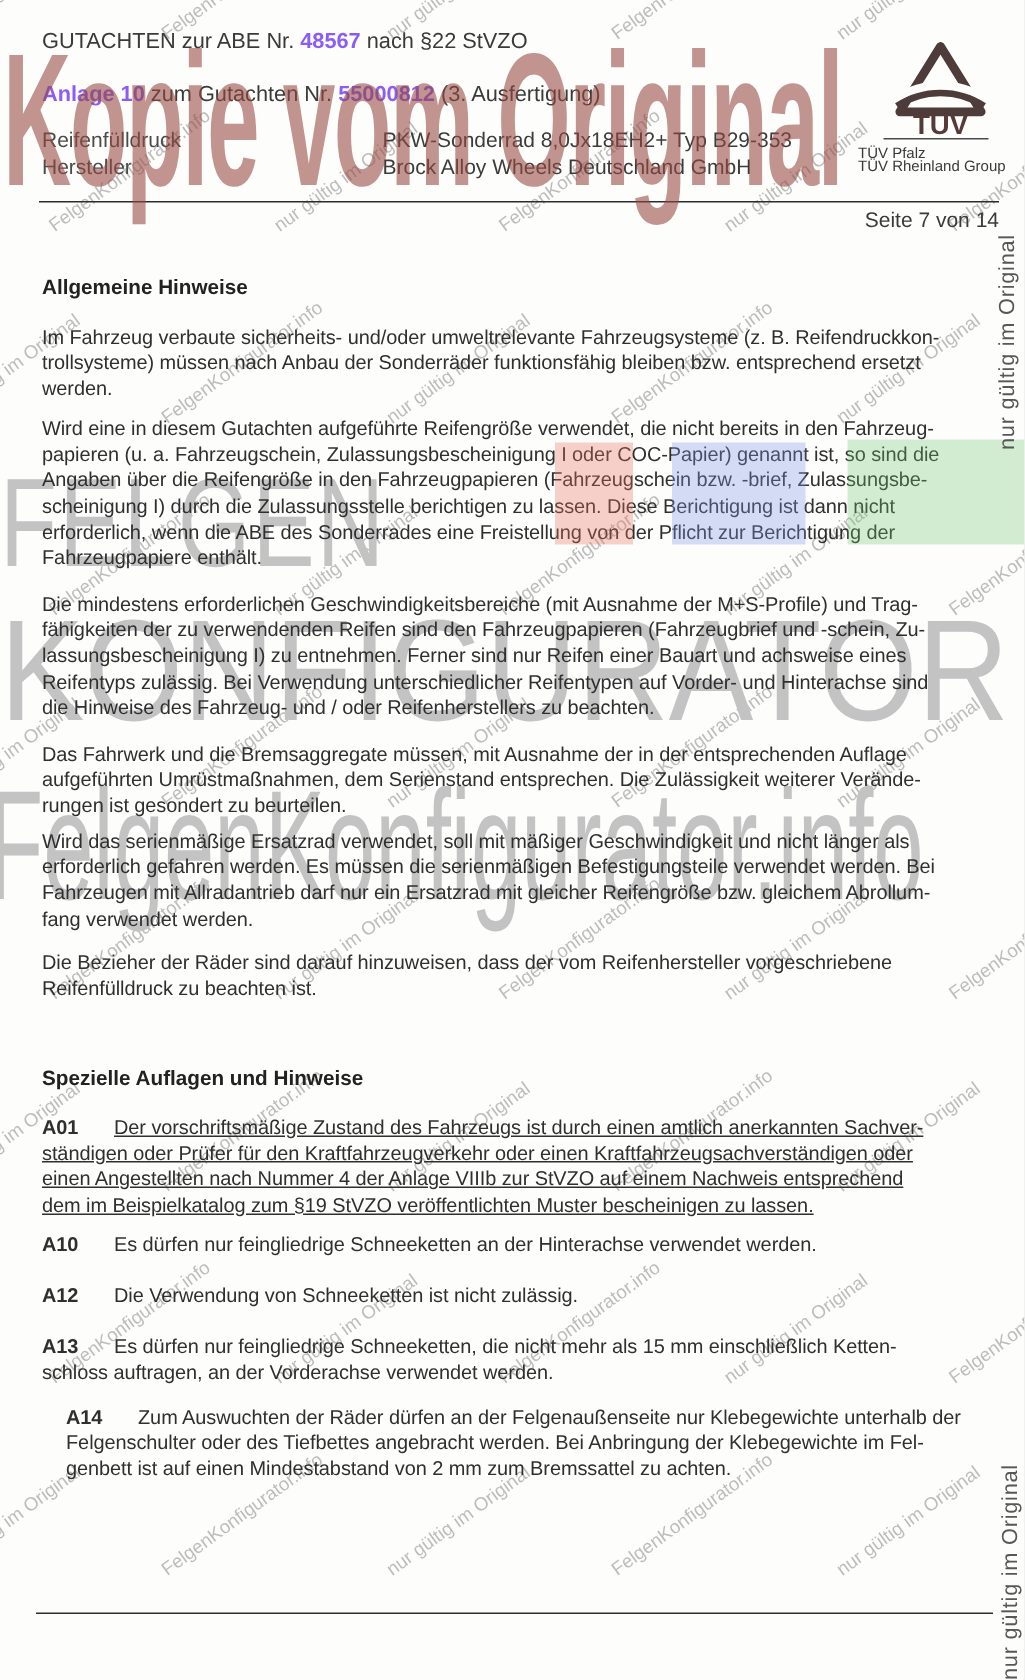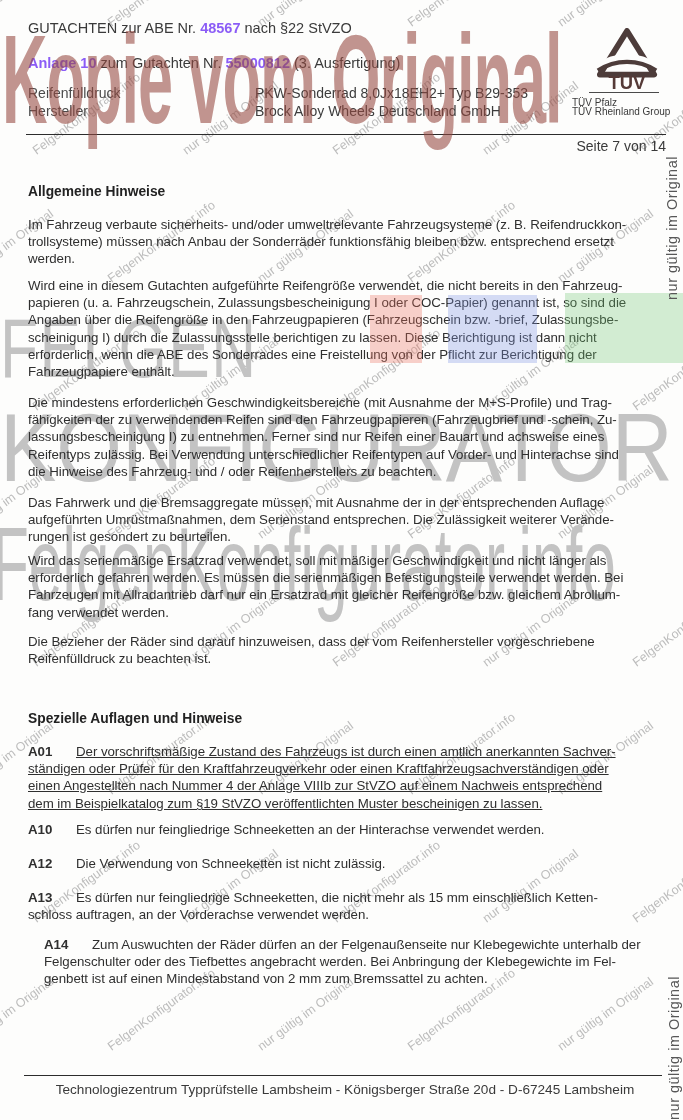--- a/index.html
+++ b/index.html
@@ -174,21 +174,20 @@
 dem im Beispielkatalog zum §19 StVZO veröffentlichten Muster bescheinigen zu lassen.</span></div>
     <div class="abs aitem" style="left:28px; top:821px;"><b class="acode">A10</b><span>Es dürfen nur feingliedrige Schneeketten an der Hinterachse verwendet werden.</span></div>
     <div class="abs aitem" style="left:28px; top:855px;"><b class="acode">A12</b><span>Die Verwendung von Schneeketten ist nicht zulässig.</span></div>
     <div class="abs aitem" style="left:28px; top:889px;"><b class="acode">A13</b><span>Es dürfen nur feingliedrige Schneeketten, die nicht mehr als 15 mm einschließlich Ketten-
 schloss auftragen, an der Vorderachse verwendet werden.</span></div>
     <div class="abs aitem" style="left:44px; top:936px;"><b class="acode">A14</b><span>Zum Auswuchten der Räder dürfen an der Felgenaußenseite nur Klebegewichte unterhalb der
 Felgenschulter oder des Tiefbettes angebracht werden. Bei Anbringung der Klebegewichte im Fel-
 genbett ist auf einen Mindestabstand von 2 mm zum Bremssattel zu achten.</span></div>
 
     <div class="hline" style="left:24px; top:1075px; width:638px; border-top-width:1.3px;"></div>
-    <div class="abs footer-text" style="left:28px; top:1082px;">Technologiezentrum Typprüfstelle Lambsheim - Königsberger Straße 20d - D-67245 Lambsheim</div>
   </div>
 
   <div class="strip" id="strip-red" style="background: rgba(236, 112, 92, 0.32);"></div>
   <div class="strip" id="strip-blue" style="background: rgba(128, 150, 228, 0.32);"></div>
   <div class="strip" id="strip-green" style="background: rgba(112, 200, 114, 0.3);"></div>
 
   <div id="wm-kopie">Kopie vom Original</div>
 
   <div class="edge-mark" id="edge-top">nur gültig im Original</div>
   <div class="edge-mark" id="edge-bottom">nur gültig im Original</div>

